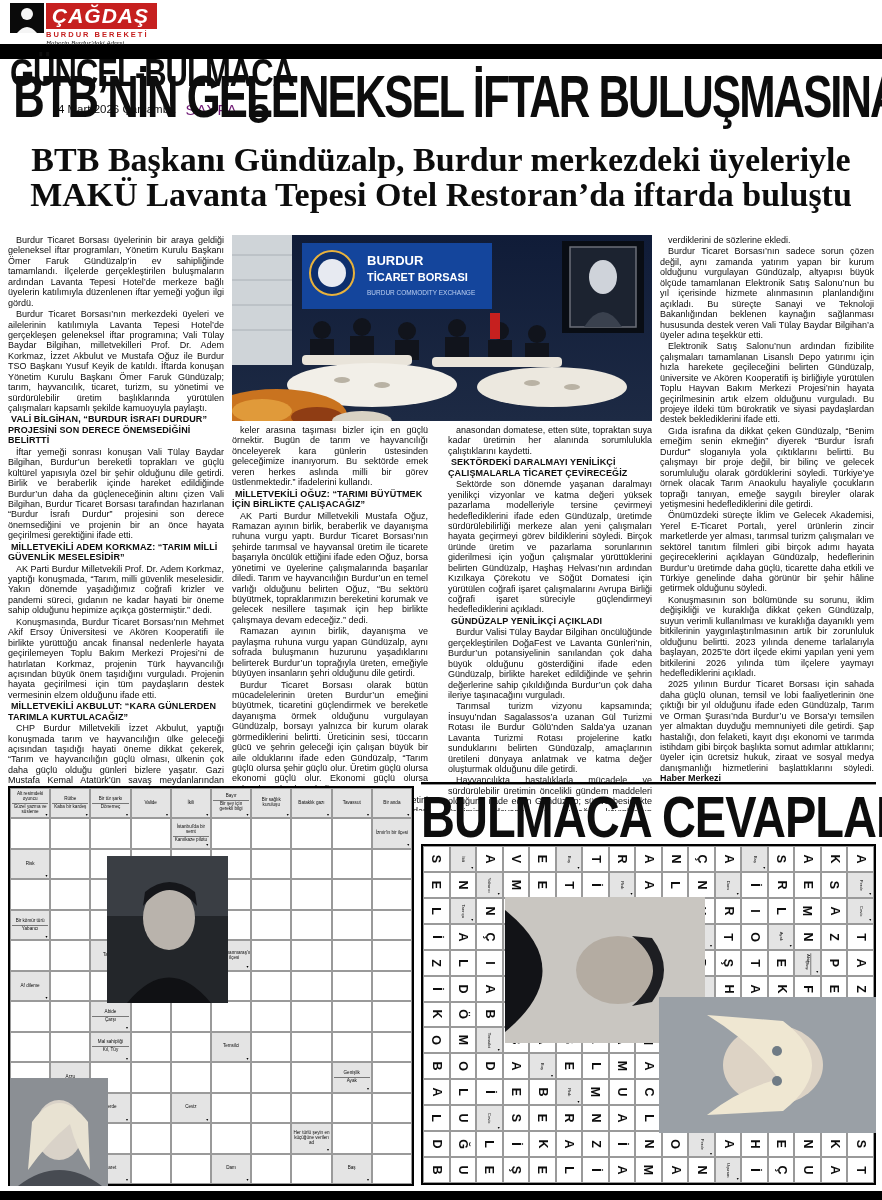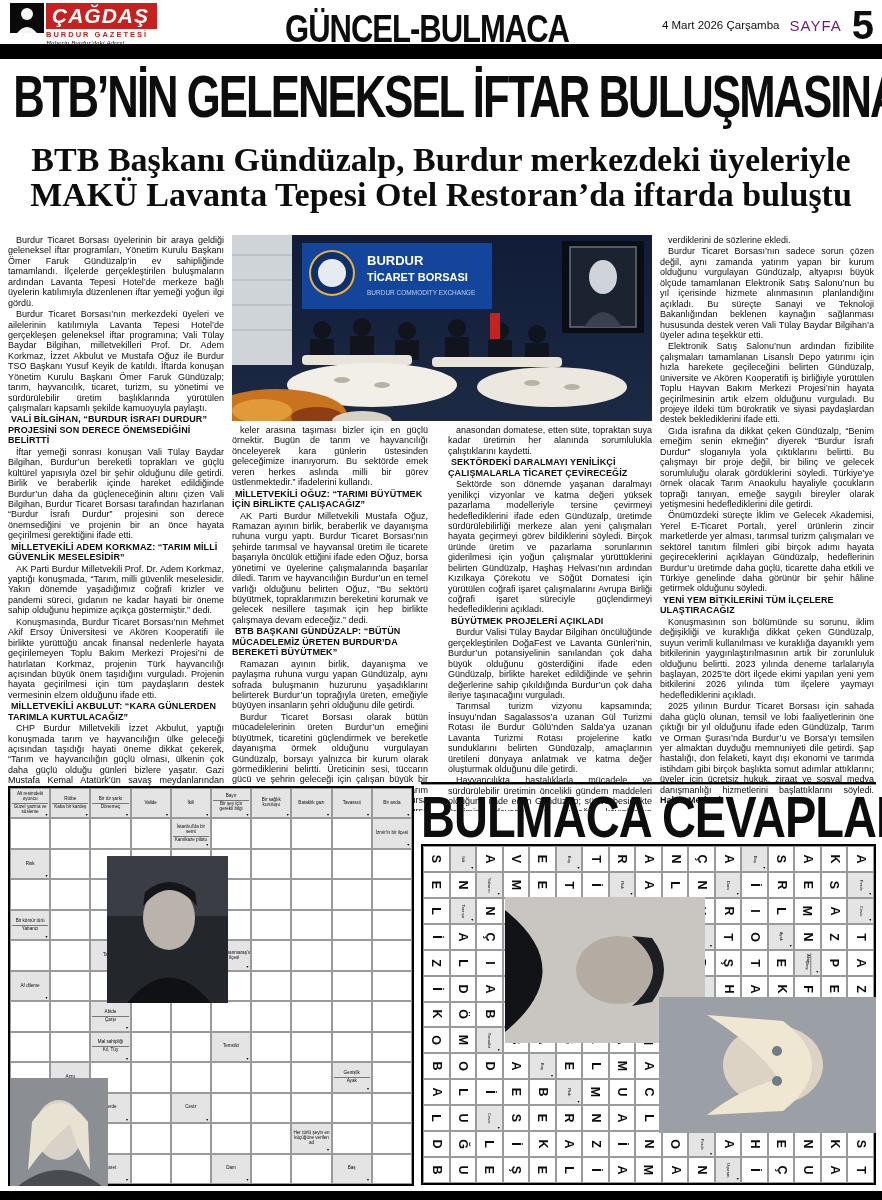--- a/index.html
+++ b/index.html
@@ -2,21 +2,21 @@
 <html style="--red: #c6201f; --pblue: #14459c;"><head>
 <meta charset="utf-8">
 <style>
   :root{ --red:#c6201f; --pblue:#14459c; }
   *{box-sizing:border-box;}
   html,body{margin:0;padding:0;}
   body{width:882px;height:1200px;background:#fff;color:#0d0d0d;
        font-family:"Liberation Sans",sans-serif;position:relative;overflow:hidden;}
 
   
-  .masthead{display:flex;align-items:flex-start;height:42px;padding:3px 8px 0 10px;}
+  .masthead{display:flex;align-items:flex-start;height:42px;padding:3px 8px 0 10px;flex-direction:column;}
   .logo-wrap{display:flex;align-items:flex-start;width:230px;}
   .logo-icon{width:34px;height:30px;background:#0a0a0a;position:relative;flex:0 0 auto;}
   .logo-icon svg{position:absolute;inset:0;}
   .logo-block{margin-left:2px;}
   .logo-title{background:var(--red);color:#fff;font-weight:900;font-style:italic;
       font-size:21px;line-height:1;padding:2px 8px 3px 6px;letter-spacing:1px;display:inline-block;}
   .logo-sub{color:var(--red);font-weight:bold;font-size:7.5px;letter-spacing:2px;margin-top:1px;}
   .logo-tag{font-family:"Liberation Serif",serif;font-style:italic;font-size:7px;color:#222;}
   .section-title{flex:1;text-align:center;font-weight:900;font-size:31px;letter-spacing:-1px;
       transform:scaleY(1.25);transform-origin:center top;margin-top:4px;white-space:nowrap;}
@@ -80,21 +80,21 @@
   <div class="logo-wrap">
     <div class="logo-icon">
       <svg viewBox="0 0 34 30">
           <rect width="34" height="30" fill="#0a0a0a"></rect>
         <circle cx="17" cy="11" r="6" fill="#f5f5f5"></circle>
         <path d="M7 30 Q17 18 27 30 Z" fill="#f5f5f5"></path>
         </svg>
     </div>
     <div class="logo-block">
       <div class="logo-title">ÇAĞDAŞ</div>
-      <div class="logo-sub">BURDUR GAZETESİ</div>
+      <div class="logo-sub">BURDUR BEREKETİ</div>
       <div class="logo-tag">Haberin Burdur'daki Adresi</div>
     </div>
   </div>
   <div class="section-title">GÜNCEL-BULMACA</div>
   <div class="mast-right">
     <div class="mast-date">4 Mart 2026 Çarşamba</div>
     <div class="mast-sayfa">SAYFA</div>
     <div class="mast-pageno">5</div>
   </div>
 </div>
@@ -184,44 +184,42 @@
         <ellipse cx="130" cy="186" rx="30" ry="10" fill="#d8d2c4"></ellipse>
 
         <rect x="258" y="78" width="10" height="26" fill="#c6201f"></rect>
       </svg>
     </div>
     <div class="midcols">
       <div class="col c2">
           <p class="p">keler arasına taşıması bizler için en güçlü örnektir. Bugün de tarım ve hayvancılığı önceleyerek kara günlerin üstesinden geleceğimize inanıyorum. Bu sektörde emek veren herkes aslında milli bir görev üstlenmektedir.” ifadelerini kullandı.</p>
           <p class="hd">MİLLETVEKİLİ OĞUZ: “TARIMI BÜYÜTMEK İÇİN BİRLİKTE ÇALIŞACAĞIZ”</p>
           <p class="p">AK Parti Burdur Milletvekili Mustafa Oğuz, Ramazan ayının birlik, beraberlik ve dayanışma ruhuna vurgu yaptı. Burdur Ticaret Borsası’nın şehirde tarımsal ve hayvansal üretim ile ticarete başarıyla öncülük ettiğini ifade eden Oğuz, borsa yönetimi ve üyelerine çalışmalarında başarılar diledi. Tarım ve hayvancılığın Burdur’un en temel varlığı olduğunu belirten Oğuz, “Bu sektörü büyütmek, topraklarımızın bereketini korumak ve gelecek nesillere taşımak için hep birlikte çalışmaya devam edeceğiz.” dedi.</p>
-          <p class="hd">BTB BAŞKANI GÜNDÜZALP: “BÜTÜN MÜCADELEMİZ ÜRETEN BURDUR’DA BEREKETİ BÜYÜTMEK”</p>
           <p class="p">Ramazan ayının birlik, dayanışma ve paylaşma ruhuna vurgu yapan Gündüzalp, aynı sofrada buluşmanın huzurunu yaşadıklarını belirterek Burdur’un toprağıyla üreten, emeğiyle büyüyen insanların şehri olduğunu dile getirdi.</p>
           <p class="p">Burdur Ticaret Borsası olarak bütün mücadelelerinin üreten Burdur’un emeğini büyütmek, ticaretini güçlendirmek ve bereketle dayanışma örmek olduğunu vurgulayan Gündüzalp, borsayı yalnızca bir kurum olarak görmediklerini belirtti. Üreticinin sesi, tüccarın gücü ve şehrin geleceği için çalışan büyük bir aile olduklarını ifade eden Gündüzalp, “Tarım güçlü olursa şehir güçlü olur. Üretim güçlü olursa ekonomi güçlü olur. Ekonomi güçlü olursa gelecek güçlü olur.” dedi.</p>
           <p class="p">Bu anlayışla Burdur’un geleceğinin nöbetini tuttuklarını belirten Gündüzalp; buğdaydan arpaya,</p>
         </div>
       <div class="col c3">
           <p class="p">anasondan domatese, etten süte, topraktan suya kadar üretimin her alanında sorumlulukla çalıştıklarını kaydetti.</p>
           <p class="hd">SEKTÖRDEKİ DARALMAYI YENİLİKÇİ ÇALIŞMALARLA TİCARET ÇEVİRECEĞİZ</p>
           <p class="p">Sektörde son dönemde yaşanan daralmayı yenilikçi vizyonlar ve katma değeri yüksek pazarlama modelleriyle tersine çevirmeyi hedeflediklerini ifade eden Gündüzalp, üretimde sürdürülebilirliği merkeze alan yeni çalışmaları hayata geçirmeyi görev bildiklerini söyledi. Birçok üründe üretim ve pazarlama sorunlarının giderilmesi için yoğun çalışmalar yürüttüklerini belirten Gündüzalp, Haşhaş Helvası’nın ardından Kızılkaya Çörekotu ve Söğüt Domatesi için yürütülen coğrafi işaret çalışmalarını Avrupa Birliği coğrafi işaret süreciyle güçlendirmeyi hedeflediklerini açıkladı.</p>
-          <p class="hd">BÜYÜTMEK PROJELERİ AÇIKLADI</p>
+          <p class="hd">GÜNDÜZALP YENİLİKÇİ AÇIKLADI</p>
           <p class="p">Burdur Valisi Tülay Baydar Bilgihan öncülüğünde gerçekleştirilen DoğaFest ve Lavanta Günleri’nin, Burdur’un potansiyelinin sanılandan çok daha büyük olduğunu gösterdiğini ifade eden Gündüzalp, birlikte hareket edildiğinde ve şehrin değerlerine sahip çıkıldığında Burdur’un çok daha ileriye taşınacağını vurguladı.</p>
           <p class="p">Tarımsal turizm vizyonu kapsamında; İnsuyu’ndan Sagalassos’a uzanan Gül Turizmi Rotası ile Burdur Gölü’nden Salda’ya uzanan Lavanta Turizmi Rotası projelerine katkı sunduklarını belirten Gündüzalp, amaçlarının üretileni dünyaya anlatmak ve katma değer oluşturmak olduğunu dile getirdi.</p>
           <p class="p">Hayvancılıkta hastalıklarla mücadele ve sürdürülebilir üretimin öncelikli gündem maddeleri olduğunu ifade eden Gündüzalp; süt ve besicilikte üretimin devamı ile buzağı kayıplarının önlenmesine yönelik çalışmaları sürdürdüklerini söyledi. Kadınların ve gençlerin üretim ve ticarette daha aktif rol almasını destekleyen projelere özel önem</p>
         </div>
     </div>
   </div>
 
   <div class="col c4">
       <p class="p">verdiklerini de sözlerine ekledi.</p>
       <p class="p">Burdur Ticaret Borsası’nın sadece sorun çözen değil, aynı zamanda yatırım yapan bir kurum olduğunu vurgulayan Gündüzalp, altyapısı büyük ölçüde tamamlanan Elektronik Satış Salonu’nun bu yıl içerisinde hizmete alınmasının planlandığını açıkladı. Bu süreçte Sanayi ve Teknoloji Bakanlığından beklenen kaynağın sağlanması hususunda destek veren Vali Tülay Baydar Bilgihan’a üyeler adına teşekkür etti.</p>
       <p class="p">Elektronik Satış Salonu’nun ardından fizibilite çalışmaları tamamlanan Lisanslı Depo yatırımı için hızla harekete geçileceğini belirten Gündüzalp, üniversite ve Akören Kooperatifi iş birliğiyle yürütülen Toplu Hayvan Bakım Merkezi Projesi’nin hayata geçirilmesinin artık elzem olduğunu vurguladı. Bu projeye ildeki tüm bürokratik ve siyasi paydaşlardan destek beklediklerini ifade etti.</p>
       <p class="p">Gıda israfına da dikkat çeken Gündüzalp, “Benim emeğim senin ekmeğin” diyerek “Burdur İsrafı Durdur” sloganıyla yola çıktıklarını belirtti. Bu çalışmayı bir proje değil, bir bilinç ve gelecek sorumluluğu olarak gördüklerini söyledi. Türkiye’ye örnek olacak Tarım Anaokulu hayaliyle çocukların toprağı tanıyan, emeğe saygılı bireyler olarak yetişmesini hedeflediklerini dile getirdi.</p>
       <p class="p">Önümüzdeki süreçte İklim ve Gelecek Akademisi, Yerel E-Ticaret Portalı, yerel ürünlerin zincir marketlerde yer alması, tarımsal turizm çalışmaları ve sektörel tanıtım filmleri gibi birçok adımı hayata geçireceklerini açıklayan Gündüzalp, hedeflerinin Burdur’u üretimde daha güçlü, ticarette daha etkili ve Türkiye genelinde daha görünür bir şehir hâline getirmek olduğunu söyledi.</p>
-      <p class="hd">YENİ YEM BİTKİLERİNİ TÜM İLÇELERE ULAŞTIRACAĞIZ</p>
       <p class="p">Konuşmasının son bölümünde su sorunu, iklim değişikliği ve kuraklığa dikkat çeken Gündüzalp, suyun verimli kullanılması ve kuraklığa dayanıklı yem bitkilerinin yaygınlaştırılmasının artık bir zorunluluk olduğunu belirtti. 2023 yılında deneme tarlalarıyla başlayan, 2025’te dört ilçede ekimi yapılan yeni yem bitkilerini 2026 yılında tüm ilçelere yaymayı hedeflediklerini açıkladı.</p>
       <p class="p">2025 yılının Burdur Ticaret Borsası için sahada daha güçlü olunan, temsil ve lobi faaliyetlerinin öne çıktığı bir yıl olduğunu ifade eden Gündüzalp, Tarım ve Orman Şurası’nda Burdur’u ve Borsa’yı temsilen yer almaktan duyduğu memnuniyeti dile getirdi. Şap hastalığı, don felaketi, kayıt dışı ekonomi ve tarımda istihdam gibi birçok başlıkta somut adımlar attıklarını; üyeler için ücretsiz hukuk, ziraat ve sosyal medya danışmanlığı hizmetlerini başlattıklarını söyledi.<b> Haber Merkezi</b></p>
     </div>
 </div>
 
 <div class="bottom">
 
   <div class="pzwrap">
     <div class="pz" id="pzgrid">
         <div class="cell cl">

